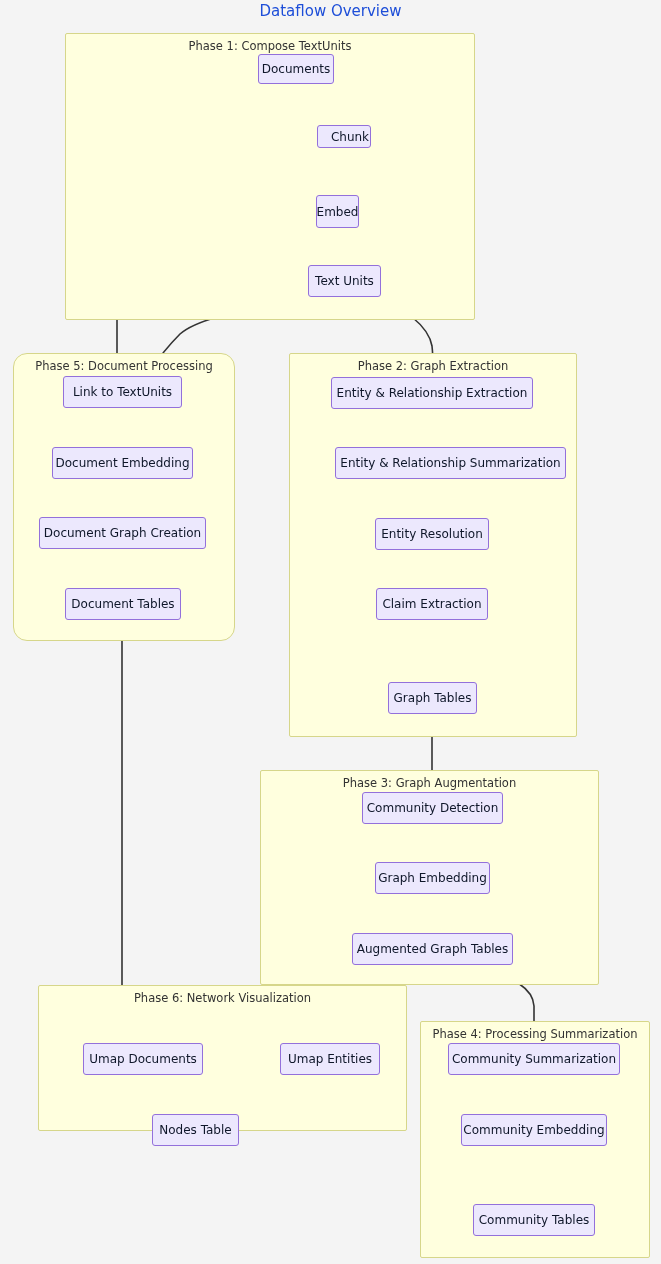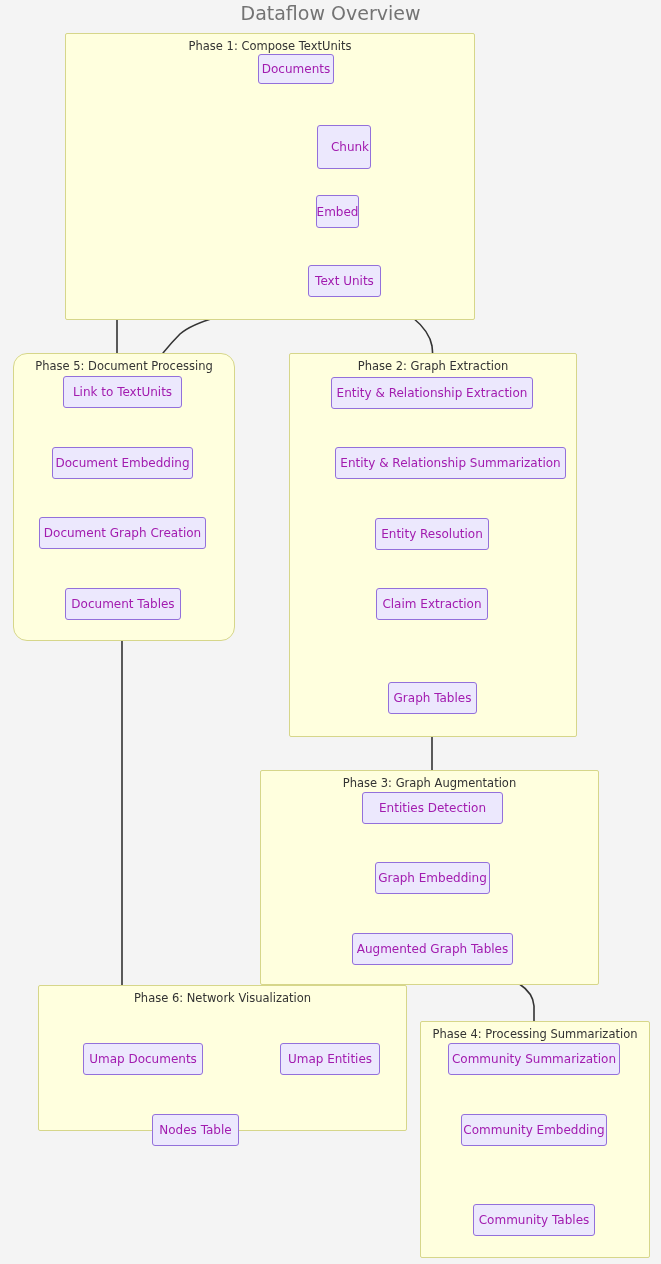--- a/index.html
+++ b/index.html
@@ -30,22 +30,22 @@
     height: 1264px;
     pointer-events: none;
     z-index: 1;
   }
   .diagram-title {
     position: absolute;
     left: 0;
     top: 2px;
     width: 661px;
     text-align: center;
-    font-size: 19px;
-    color: #737373;
+    font-size: 15px;
+    color: #1d4ed8;
     z-index: 5;
   }
   .cluster {
     position: absolute;
     background: #ffffde;
     border: 1px solid #d6d68a;
     border-radius: 2px;
     z-index: 2;
   }
   .cluster-label {
@@ -61,21 +61,21 @@
   }
   .node {
     position: absolute;
     background: #ece8fd;
     border: 1px solid #9370db;
     border-radius: 3px;
     display: flex;
     align-items: center;
     justify-content: center;
     font-size: 12px;
-    color: #a21caf;
+    color: #0f172a;
     white-space: nowrap;
     box-sizing: border-box;
     z-index: 3;
     line-height: 1;
   }
 </style>
 </head>
 <body>
 
 <div id="diagram-root">
@@ -156,36 +156,36 @@
 
       <path d="M 326,1076 C 318,1098 300,1112 243,1118"></path>
 
       <path d="M 534,1076 L 534,1111"></path>
 
       <path d="M 534,1147 L 534,1202"></path>
     </g>
   </svg>
 
   <div class="node" style="left:258px; top:54px; width:76px; height:30px;">Documents</div>
-  <div class="node" style="left:317px; top:125px; width:54px; height:44px;padding-left:12px;">Chunk</div>
+  <div class="node" style="left:317px; top:125px; width:54px; height:23px;padding-left:12px;">Chunk</div>
   <div class="node" style="left:316px; top:195px; width:43px; height:33px;">Embed</div>
   <div class="node" style="left:308px; top:265px; width:73px; height:32px;">Text Units</div>
 
   <div class="node" style="left:63px; top:376px; width:119px; height:32px;">Link to TextUnits</div>
   <div class="node" style="left:52px; top:447px; width:141px; height:32px;">Document Embedding</div>
   <div class="node" style="left:39px; top:517px; width:167px; height:32px;">Document Graph Creation</div>
   <div class="node" style="left:65px; top:588px; width:116px; height:32px;">Document Tables</div>
 
   <div class="node" style="left:331px; top:377px; width:202px; height:32px;">Entity &amp; Relationship Extraction</div>
   <div class="node" style="left:335px; top:447px; width:231px; height:32px;">Entity &amp; Relationship Summarization</div>
   <div class="node" style="left:375px; top:518px; width:114px; height:32px;">Entity Resolution</div>
   <div class="node" style="left:376px; top:588px; width:112px; height:32px;">Claim Extraction</div>
   <div class="node" style="left:388px; top:682px; width:89px; height:32px;">Graph Tables</div>
 
-  <div class="node" style="left:362px; top:792px; width:141px; height:32px;">Entities Detection</div>
+  <div class="node" style="left:362px; top:792px; width:141px; height:32px;">Community Detection</div>
   <div class="node" style="left:375px; top:862px; width:115px; height:32px;">Graph Embedding</div>
   <div class="node" style="left:352px; top:933px; width:161px; height:32px;">Augmented Graph Tables</div>
 
   <div class="node" style="left:63px; top:1043px; width:120px; height:32px;margin-left:20px;">Umap Documents</div>
   <div class="node" style="left:280px; top:1043px; width:100px; height:32px;">Umap Entities</div>
   <div class="node" style="left:152px; top:1114px; width:87px; height:32px;">Nodes Table</div>
 
   <div class="node" style="left:448px; top:1043px; width:172px; height:32px;">Community Summarization</div>
   <div class="node" style="left:461px; top:1114px; width:146px; height:32px;">Community Embedding</div>
   <div class="node" style="left:473px; top:1204px; width:122px; height:32px;">Community Tables</div>

